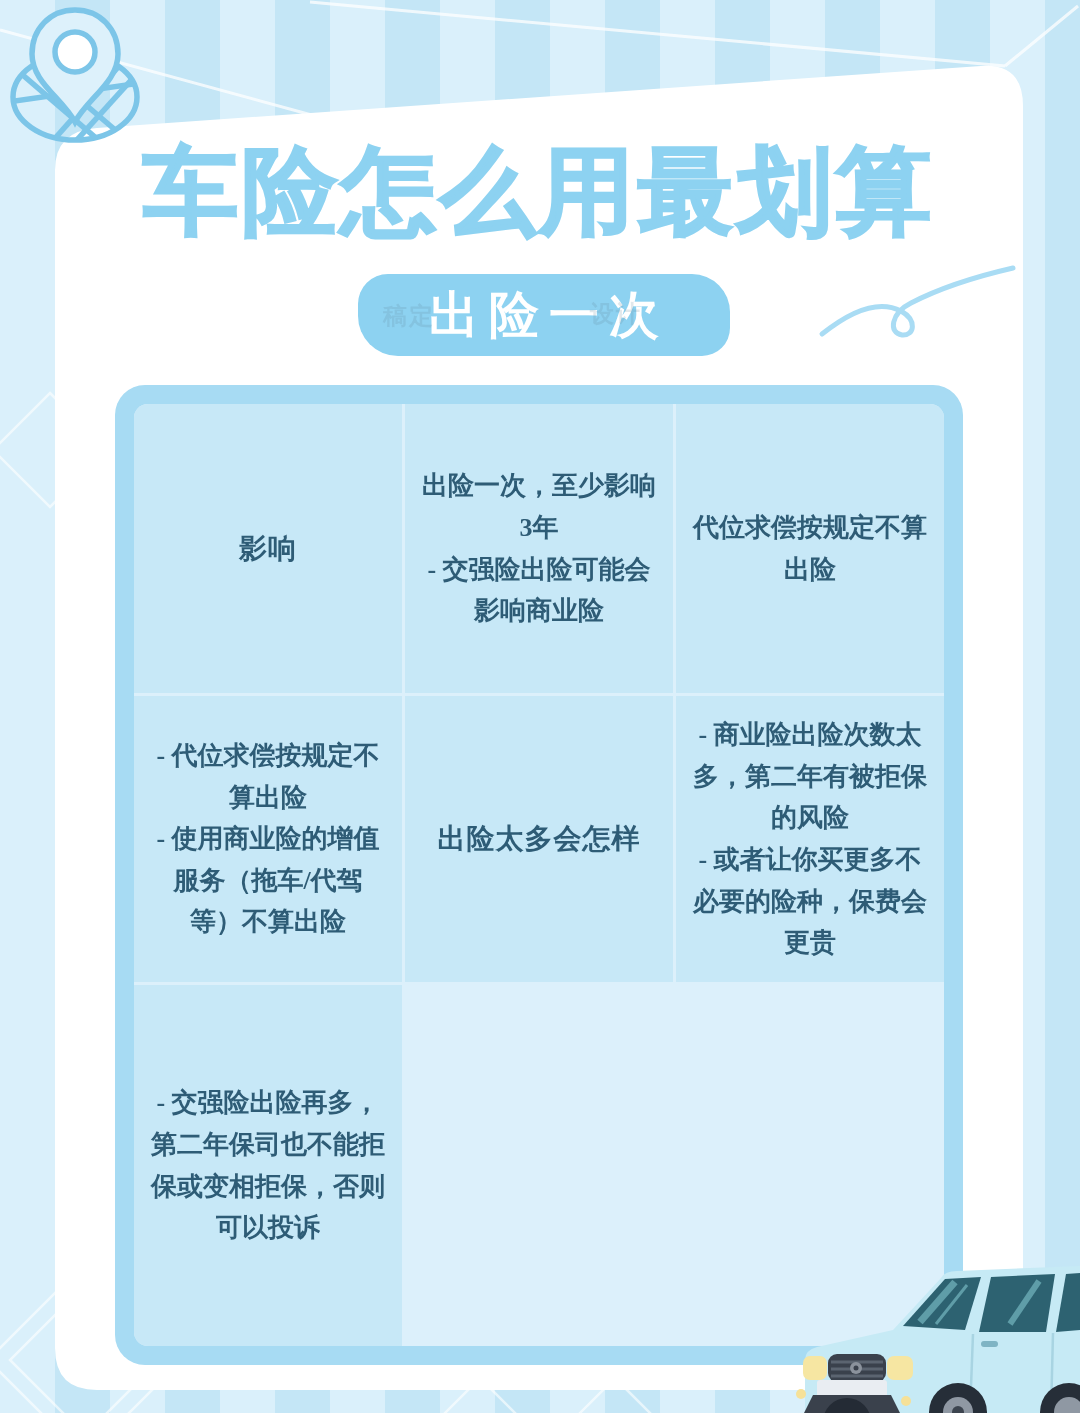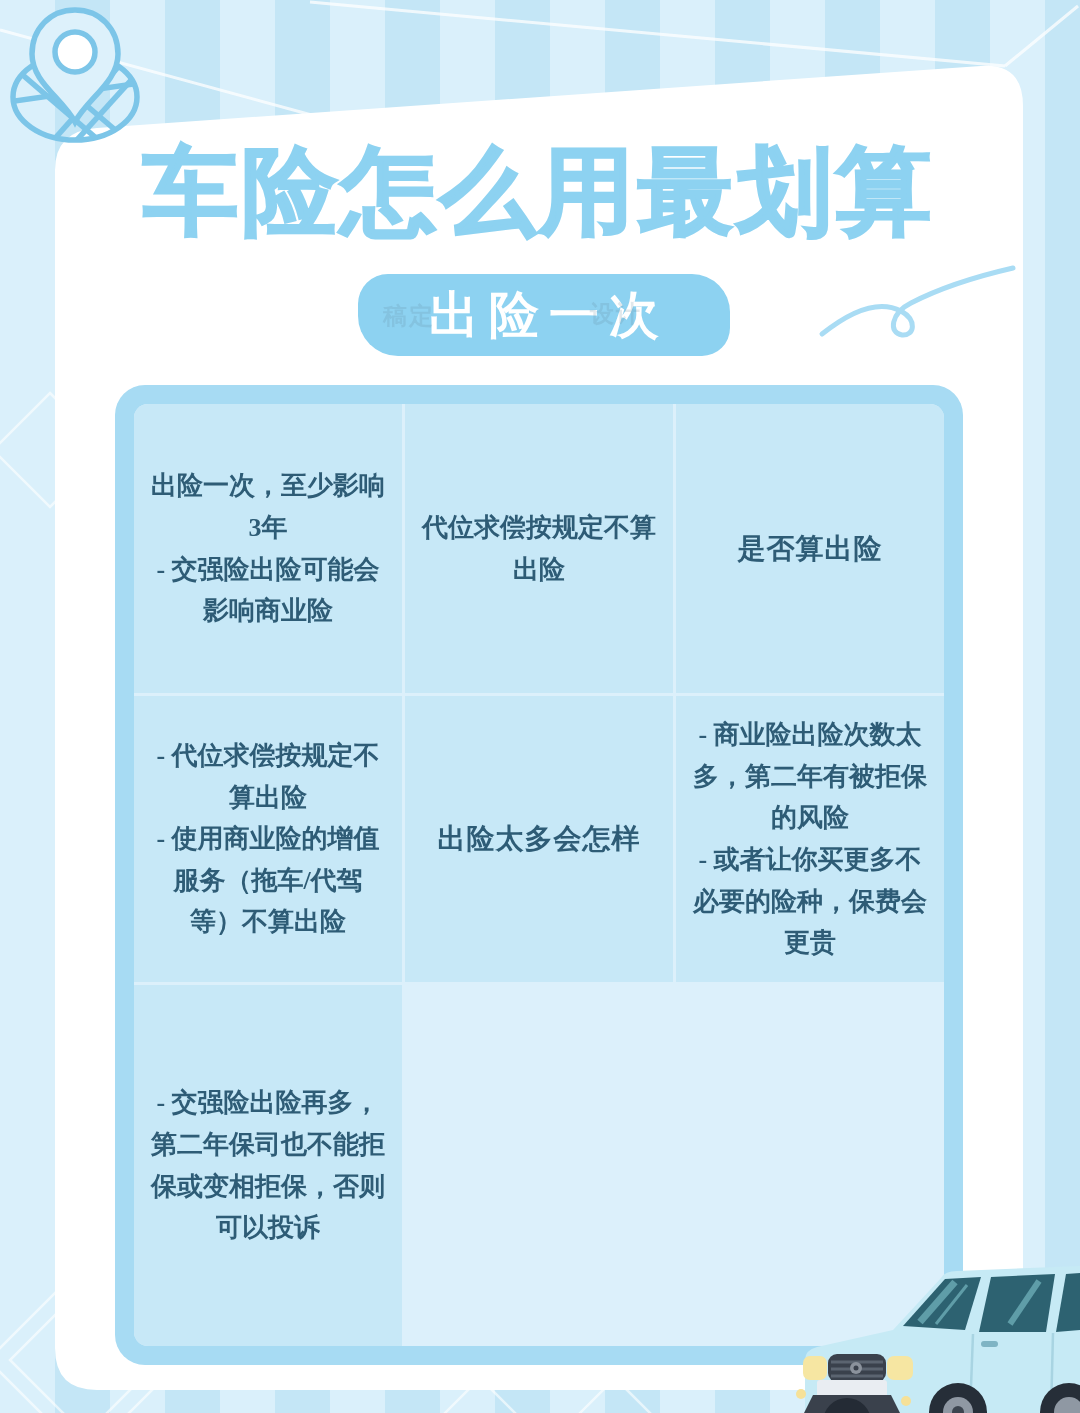--- a/index.html
+++ b/index.html
@@ -105,25 +105,25 @@
 
   <div class="badge">
     <span class="badge-label">出险一次</span>
   </div>
   <span class="watermark wm1">稿定</span>
   <span class="watermark wm2">设计</span>
 
   <div class="info-table">
     <div class="table-grid">
 
+      <div class="cell label">影响</div>
       <div class="cell content">出险一次，至少影响3年
 - 交强险出险可能会影响商业险</div>
       <div class="cell content">代位求偿按规定不算出险</div>
 
-      <div class="cell label">是否算出险</div>
       <div class="cell content">- 代位求偿按规定不算出险
 - 使用商业险的增值服务（拖车/代驾等）不算出险</div>
 
       <div class="cell label">出险太多会怎样</div>
       <div class="cell content">- 商业险出险次数太多，第二年有被拒保的风险
 - 或者让你买更多不必要的险种，保费会更贵</div>
       <div class="cell content">- 交强险出险再多，第二年保司也不能拒保或变相拒保，否则可以投诉</div>
 
     </div>
   </div>

